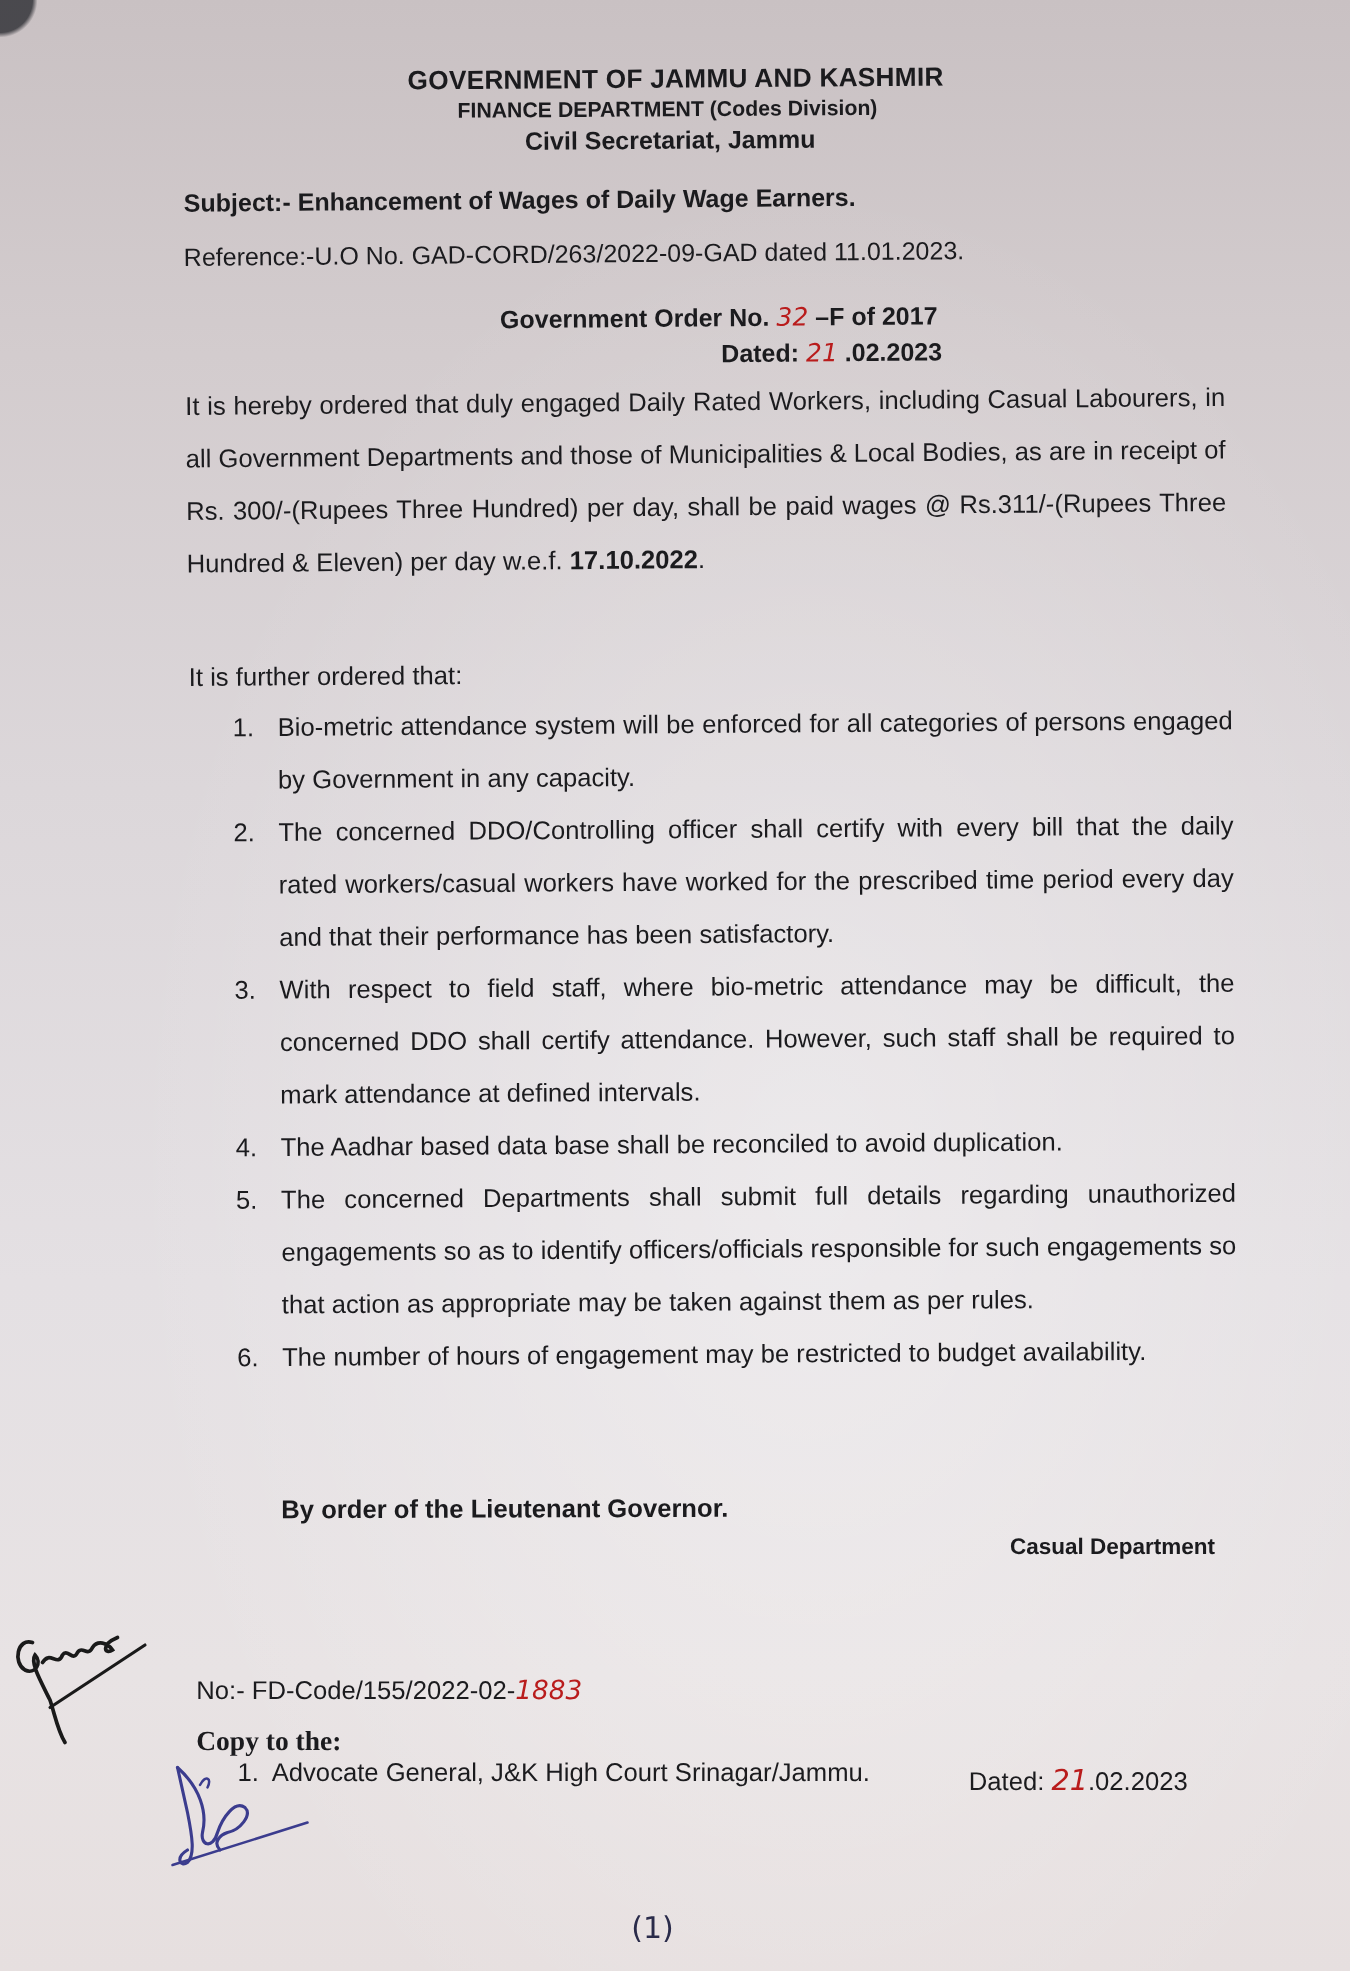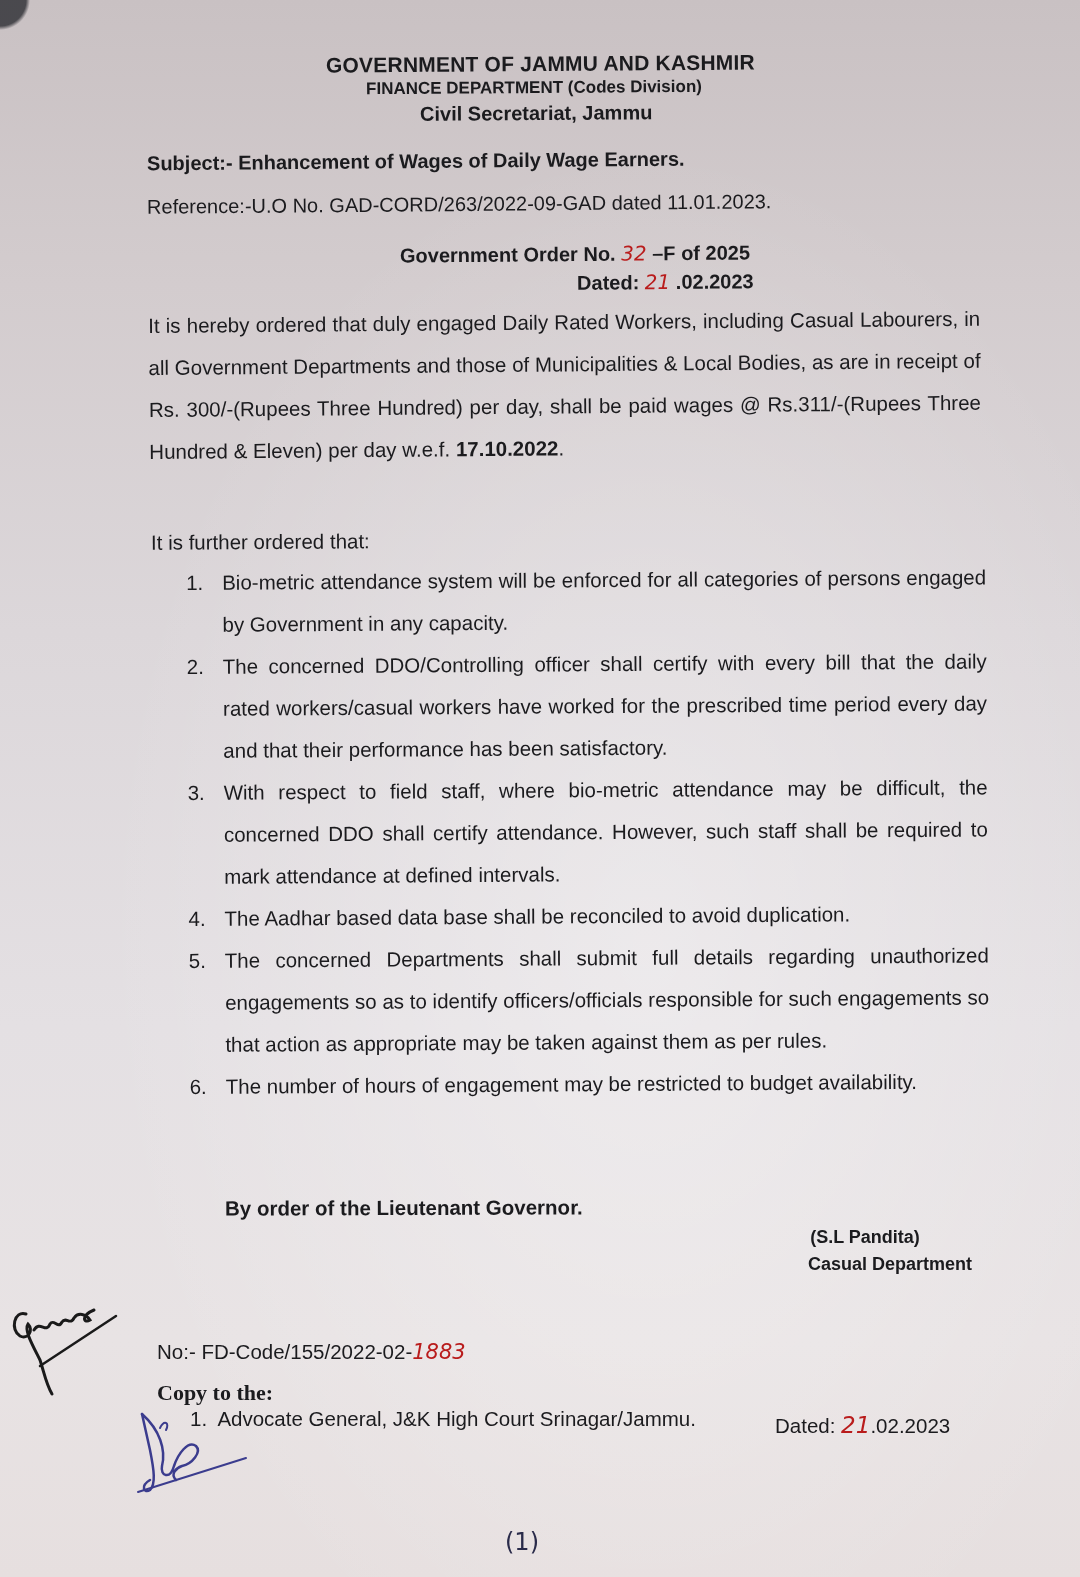--- a/index.html
+++ b/index.html
@@ -53,21 +53,21 @@
   <div class="abs hdr1">GOVERNMENT OF JAMMU AND KASHMIR</div>
   <div class="abs hdr2">FINANCE DEPARTMENT (Codes Division)</div>
   <div class="abs hdr3">Civil Secretariat, Jammu</div>
 
   <div class="abs subject">Subject:- Enhancement of Wages of Daily Wage Earners.</div>
   <div class="abs reference">Reference:-U.O No. GAD-CORD/263/2022-09-GAD dated 11.01.2023.</div>
 
   <div class="abs go-line">
     <span>Government Order No.</span>
     <span class="hand">32</span>
-    <span>–F of 2025</span>
+    <span>–F of 2017</span>
   </div>
   <div class="abs go-date">
     <span>Dated:</span>
     <span class="hand">21</span>
     <span>.02.2023</span>
   </div>
 
   <p class="para" style="top:305px; margin:0;"><span>It is hereby ordered that duly engaged Daily Rated Workers, including Casual Labourers, in all Government Departments and those of Municipalities &amp; Local Bodies, as are in receipt of Rs. 300/-(Rupees Three Hundred) per day, shall be paid wages @ Rs.311/-(Rupees Three Hundred &amp; Eleven) per day w.e.f.</span> <span class="bold">17.10.2022</span><span>.</span></p>
 
   <div class="further">It is further ordered that:</div>
@@ -77,21 +77,20 @@
     <li><span class="num">2.</span><span>The concerned DDO/Controlling officer shall certify with every bill that the daily rated workers/casual workers have worked for the prescribed time period every day and that their performance has been satisfactory.</span></li>
     <li><span class="num">3.</span><span>With respect to field staff, where bio-metric attendance may be difficult, the concerned DDO shall certify attendance. However, such staff shall be required to mark attendance at defined intervals.</span></li>
     <li><span class="num">4.</span><span>The Aadhar based data base shall be reconciled to avoid duplication.</span></li>
     <li><span class="num">5.</span><span>The concerned Departments shall submit full details regarding unauthorized engagements so as to identify officers/officials responsible for such engagements so that action as appropriate may be taken against them as per rules.</span></li>
     <li><span class="num">6.</span><span>The number of hours of engagement may be restricted to budget availability.</span></li>
   </ol>
 
   <div class="abs byorder">By order of the Lieutenant Governor.</div>
 
   <div class="sig-block">
-    <div style="padding-left:20px;">(S.L Pandita)</div>
     <div class="right">Casual Department</div>
   </div>
 
   <div class="abs no-line">
     <span>No:- FD-Code/155/2022-02-</span><span class="hand" style="font-size:21px;">1883</span>
   </div>
   <div class="abs dated2">
     <span>Dated:</span>
     <span class="hand" style="font-size:23px;">21</span><span>.02.2023</span>
   </div>

